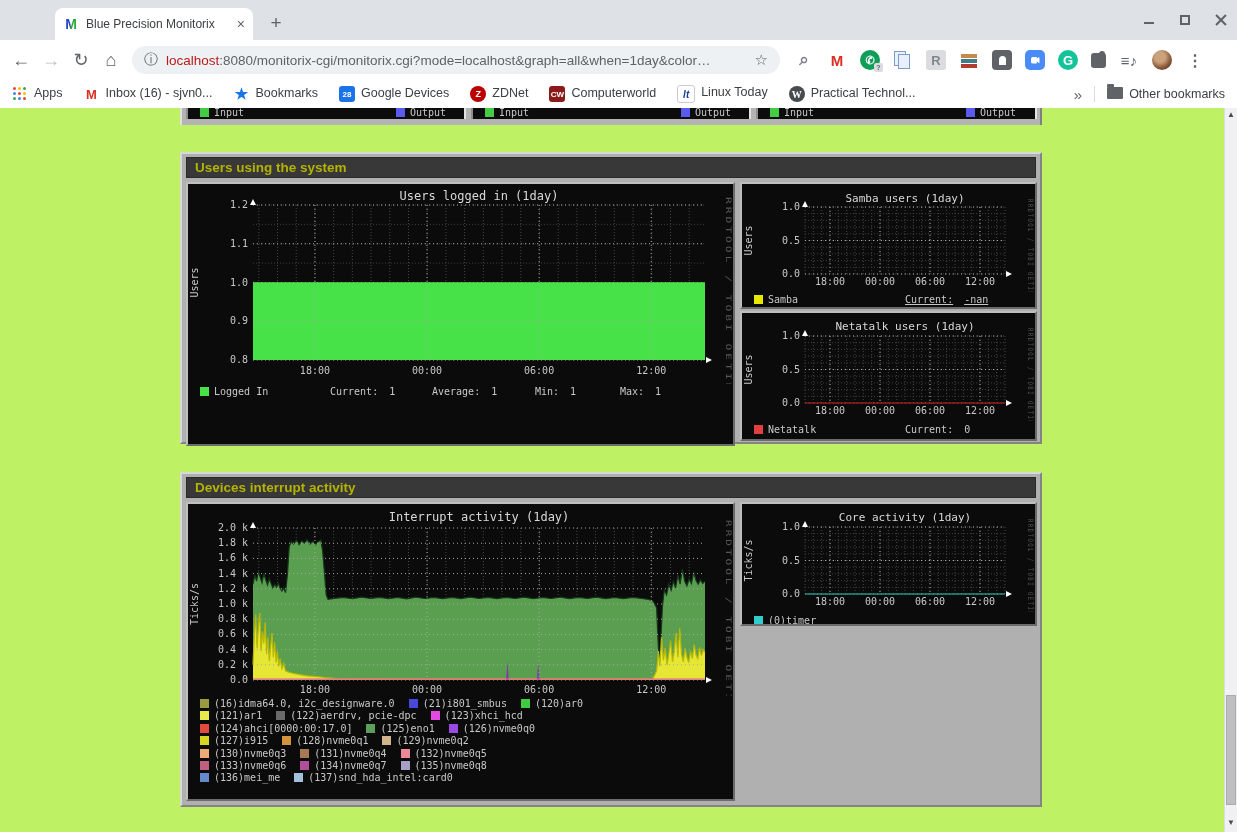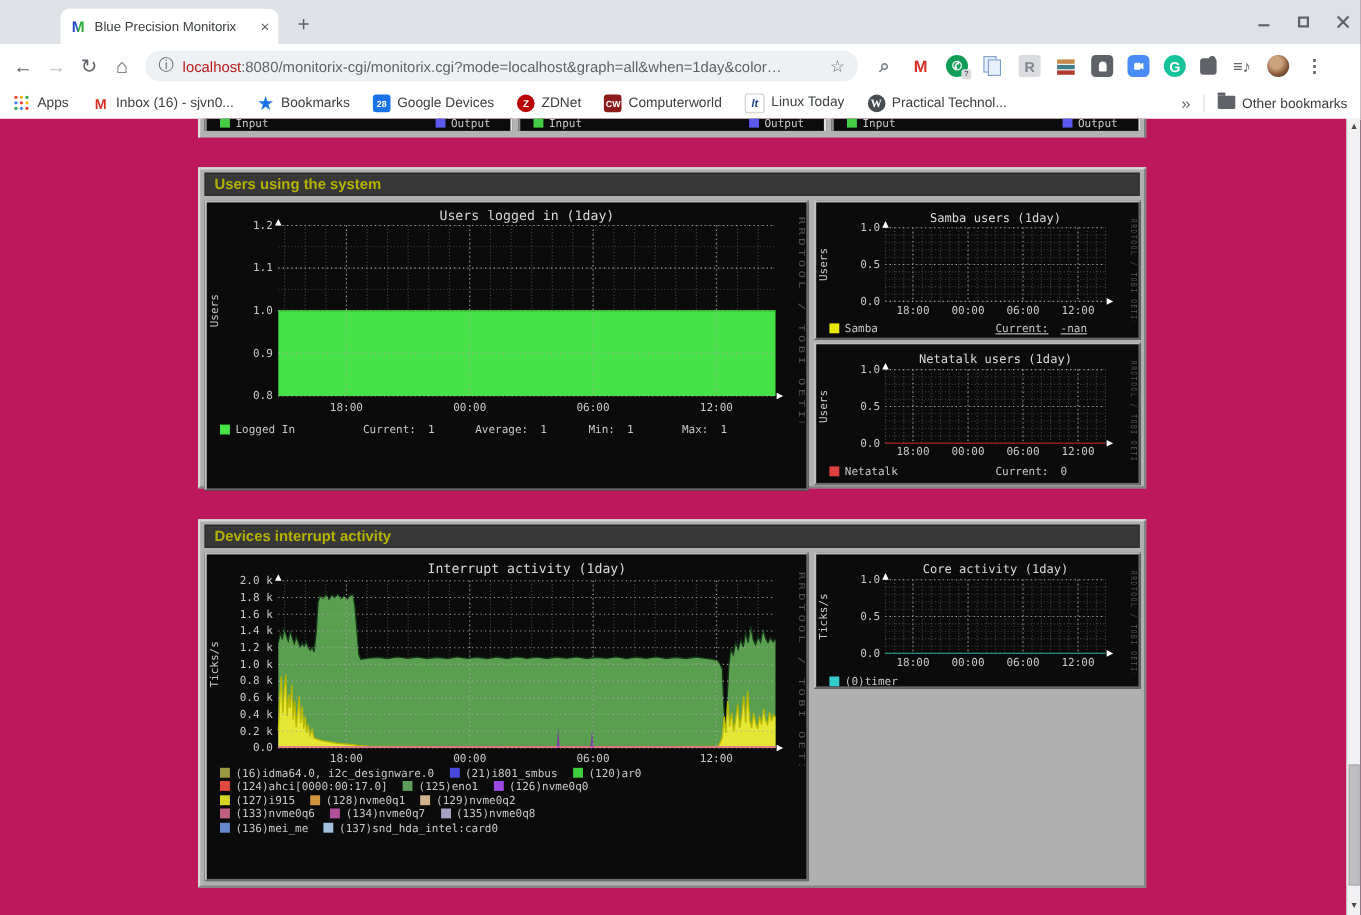--- a/index.html
+++ b/index.html
@@ -67,21 +67,21 @@
   .bmi-zdnet{background:#B00;border-radius:50%;color:#fff;font-size:9px}
   .bmi-cw{background:#8B1A1A;color:#fff;font-size:8px}
   .bmi-lt{background:#fff;border:1px solid #CCC;color:#1A3E8E;font-style:italic;font-size:10px}
   .bmi-wp{background:#464B50;border-radius:50%;color:#fff;font-size:10px;font-family:"Liberation Serif",serif}
   .bm-right{margin-left:auto;display:flex;align-items:center;gap:12px}
   .chev{color:#5F6368;font-size:15px}
   .vsep{width:1px;height:16px;background:#DADCE0}
   .folder{width:16px;height:12px;background:#5F6368;border-radius:1px;position:relative}
   .folder::before{content:"";position:absolute;top:-3px;left:0;width:7px;height:3px;background:#5F6368;border-radius:1px 1px 0 0}
   
-  .content{position:absolute;top:108px;left:0;width:1224px;height:724px;background:#be185d}
+  .content{position:absolute;top:108px;left:0;width:1224px;height:724px;background:#bef264}
   .cutoff{position:absolute;left:180px;top:0;width:862px;height:17px;background:#B3B3B3;border-left:2px solid #E0E0E0;border-right:2px solid #7F7F7F;box-sizing:border-box}
   .cp{position:absolute;top:0;height:11px;background:#0C0C0C;border-left:2px solid #8F8F8F;border-right:2px solid #E3E3E3;overflow:hidden;
       font:10px "DejaVu Sans Mono",monospace;color:#C8C8C8}
   .cp .lga{position:absolute;top:-1px;left:12px;white-space:nowrap}
   .cp .lgb{position:absolute;top:-1px;left:208px;white-space:nowrap}
   .section{position:absolute;left:180px;width:862px;background:#B0B0B0;border:2px outset #D8D8D8;box-sizing:border-box}
   .sec-title{position:absolute;left:4px;top:3px;width:850px;height:21px;background:#383838;border:1px solid #2A2A2A;
       box-sizing:border-box;color:#B3B300;font-weight:bold;font-size:13.5px;line-height:19px;padding-left:8px}
   .gpanel{position:absolute;background:#0B0B0B;border:2px outset #BFBFBF;box-sizing:border-box;overflow:hidden}
   .lgwrap{position:absolute;left:12px;right:2px;font:10px "DejaVu Sans Mono",monospace;color:#C8C8C8}
@@ -469,22 +469,24 @@
           <text x="351.116" y="189" text-anchor="middle" font-size="10" fill="#C8C8C8">06:00</text>
           <text x="463.212" y="189" text-anchor="middle" font-size="10" fill="#C8C8C8">12:00</text>
           <text x="291" y="17" text-anchor="middle" font-size="12" fill="#D8D8D8">Interrupt activity  (1day)</text>
           <text x="10" y="100" fill="#C8C8C8" font-size="10" text-anchor="middle" transform="rotate(-90 10 100)">Ticks/s</text>
           <polygon points="62,24 68,24 65,18" fill="#FFF"></polygon>
           <polygon points="518,173 518,179 524,176" fill="#FFF"></polygon>
           <text transform="rotate(90 538 16)" x="538" y="16" fill="#565656" font-size="7.5" letter-spacing="2" textLength="212" lengthAdjust="spacingAndGlyphs">RRDTOOL / TOBI OETIKER</text>
         </svg>
         <div class="lgwrap" style="top: 194px;">
           <div class="lgrow"><span class="lgi"><i class="sq" style="background: rgb(154, 154, 64);"></i>(16)idma64.0, i2c_designware.0</span><span class="lgi"><i class="sq" style="background: rgb(72, 72, 221);"></i>(21)i801_smbus</span><span class="lgi"><i class="sq" style="background: rgb(63, 204, 63);"></i>(120)ar0</span></div>
+          <div class="lgrow"><span class="lgi"><i class="sq" style="background: rgb(232, 232, 74);"></i>(121)ar1</span><span class="lgi"><i class="sq" style="background: rgb(106, 106, 106);"></i>(122)aerdrv, pcie-dpc</span><span class="lgi"><i class="sq" style="background: rgb(227, 74, 227);"></i>(123)xhci_hcd</span></div>
           <div class="lgrow"><span class="lgi"><i class="sq" style="background: rgb(227, 74, 63);"></i>(124)ahci[0000:00:17.0]</span><span class="lgi"><i class="sq" style="background: rgb(93, 158, 93);"></i>(125)eno1</span><span class="lgi"><i class="sq" style="background: rgb(154, 74, 227);"></i>(126)nvme0q0</span></div>
           <div class="lgrow"><span class="lgi"><i class="sq" style="background: rgb(214, 214, 34);"></i>(127)i915</span><span class="lgi"><i class="sq" style="background: rgb(210, 148, 63);"></i>(128)nvme0q1</span><span class="lgi"><i class="sq" style="background: rgb(210, 180, 140);"></i>(129)nvme0q2</span></div>
+          <div class="lgrow"><span class="lgi"><i class="sq" style="background: rgb(237, 170, 119);"></i>(130)nvme0q3</span><span class="lgi"><i class="sq" style="background: rgb(168, 119, 85);"></i>(131)nvme0q4</span><span class="lgi"><i class="sq" style="background: rgb(237, 136, 153);"></i>(132)nvme0q5</span></div>
           <div class="lgrow"><span class="lgi"><i class="sq" style="background: rgb(192, 96, 128);"></i>(133)nvme0q6</span><span class="lgi"><i class="sq" style="background: rgb(176, 80, 155);"></i>(134)nvme0q7</span><span class="lgi"><i class="sq" style="background: rgb(168, 160, 196);"></i>(135)nvme0q8</span></div>
           <div class="lgrow"><span class="lgi"><i class="sq" style="background: rgb(102, 136, 204);"></i>(136)mei_me</span><span class="lgi"><i class="sq" style="background: rgb(160, 192, 220);"></i>(137)snd_hda_intel:card0</span></div>
         </div>
       </div>
     <div class="gpanel" style="left:558px;top:28px;width:297px;height:124px">
         <svg xmlns="http://www.w3.org/2000/svg" width="293" height="108" style="position:absolute;left:0;top:0" font-family="'DejaVu Sans Mono',monospace">
           <line x1="63" y1="23" x2="63" y2="90" stroke="#474747" stroke-dasharray="1,2" stroke-width="1"></line>
           <line x1="71.3334" y1="23" x2="71.3334" y2="90" stroke="#474747" stroke-dasharray="1,2" stroke-width="1"></line>
           <line x1="79.6668" y1="23" x2="79.6668" y2="90" stroke="#474747" stroke-dasharray="1,2" stroke-width="1"></line>
           <line x1="88.0002" y1="23" x2="88.0002" y2="90" stroke="#474747" stroke-dasharray="1,2" stroke-width="1"></line>

